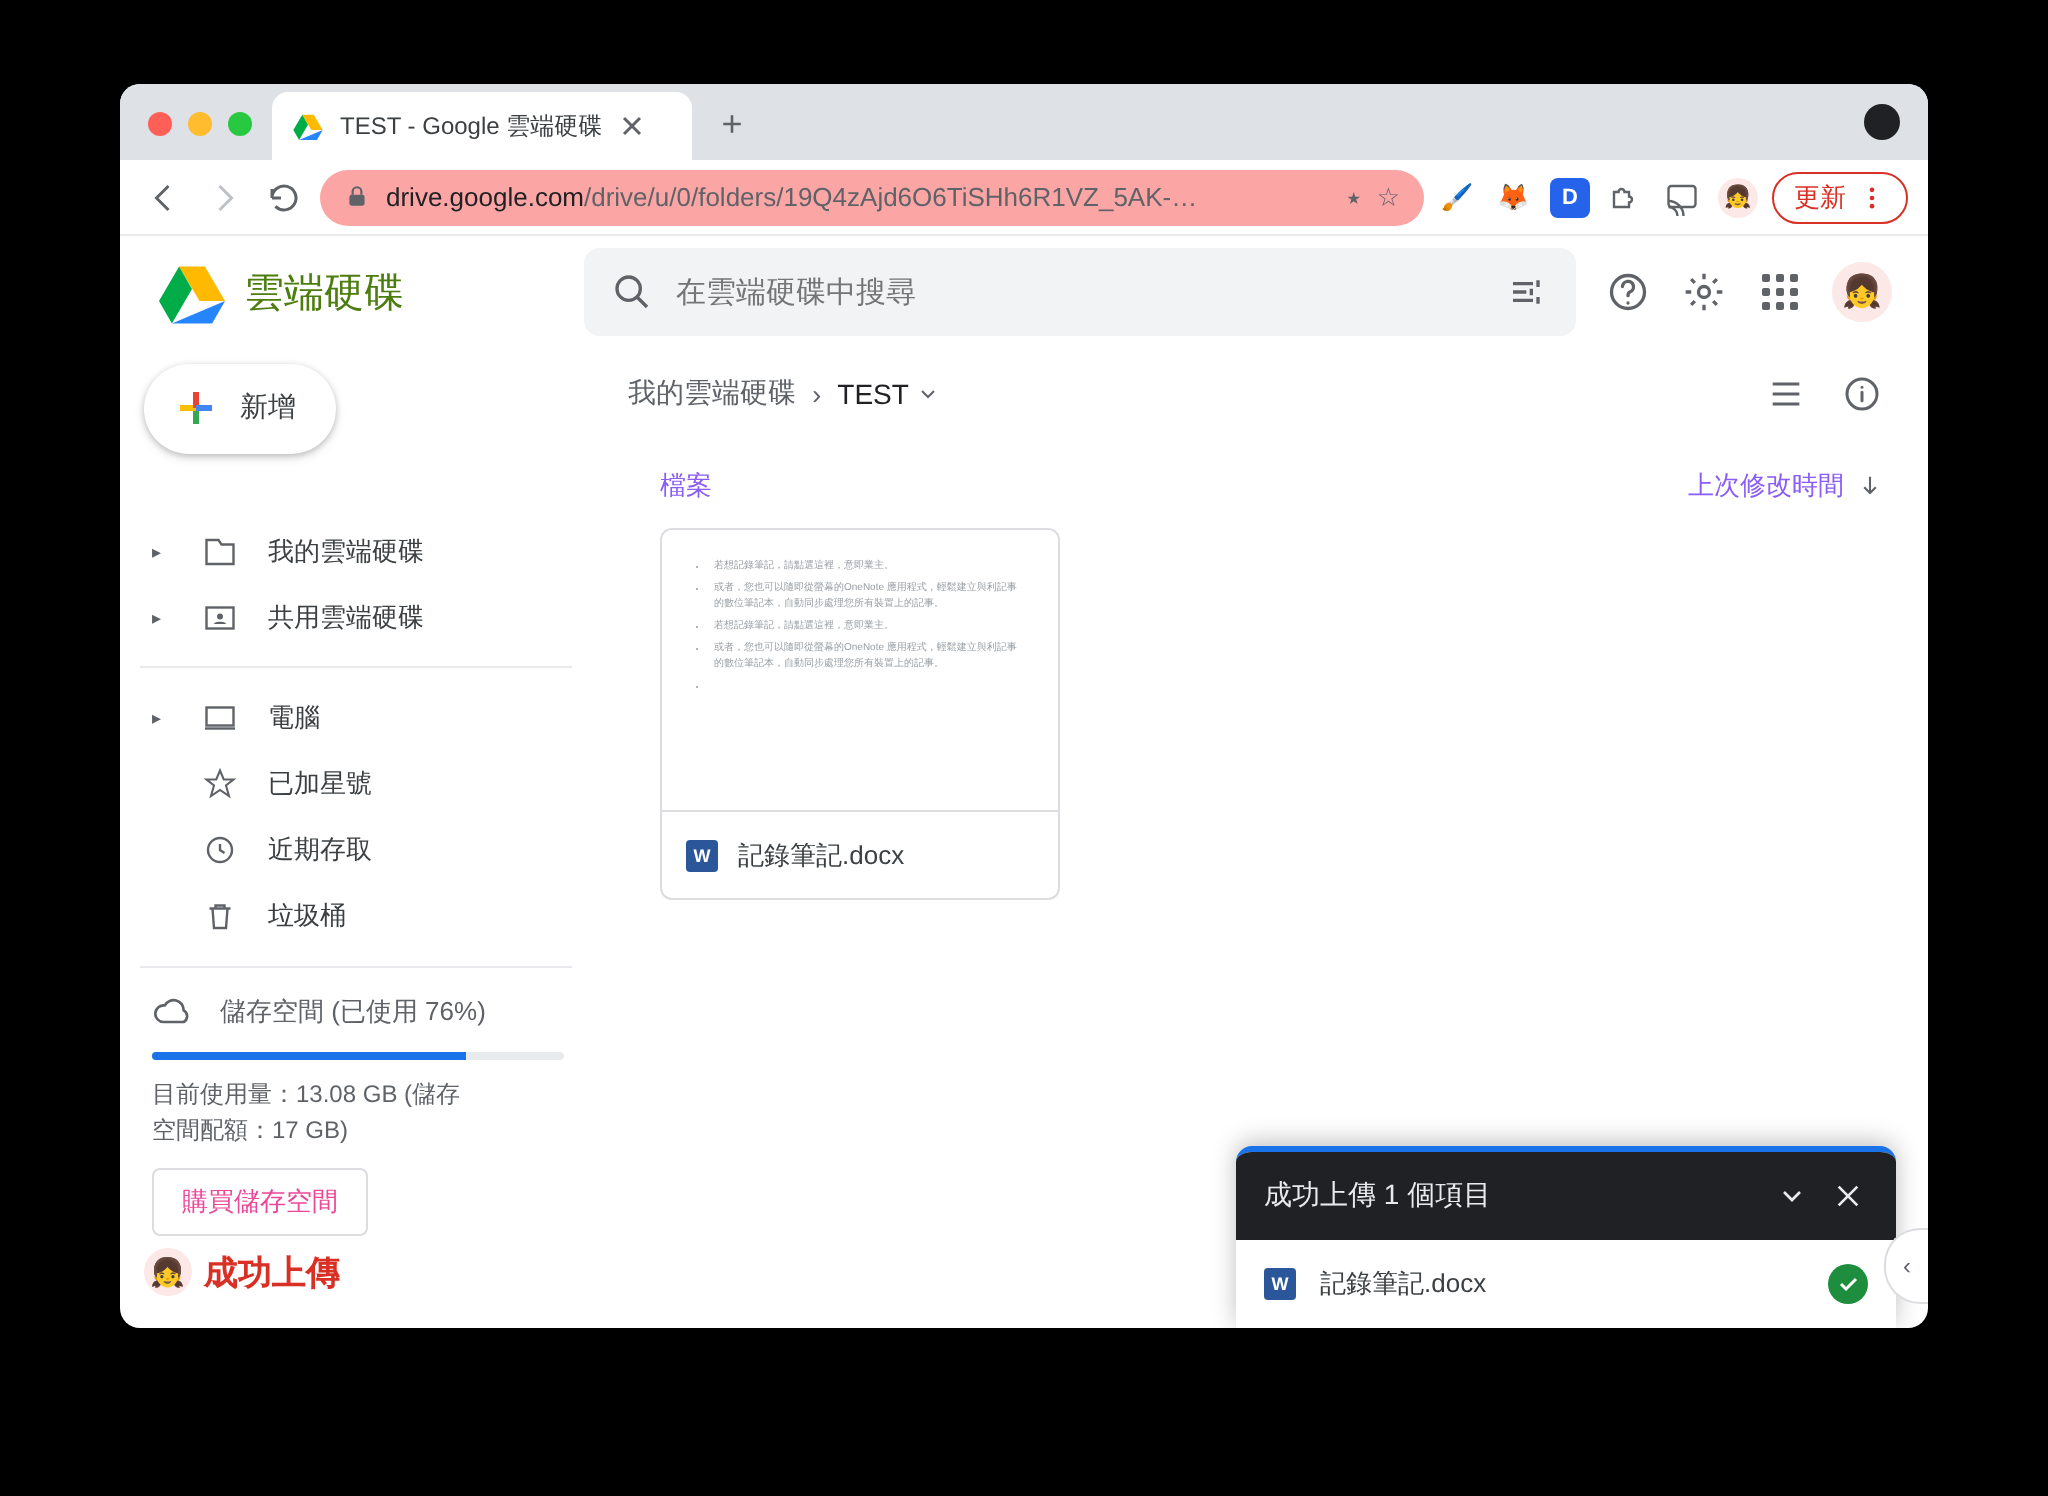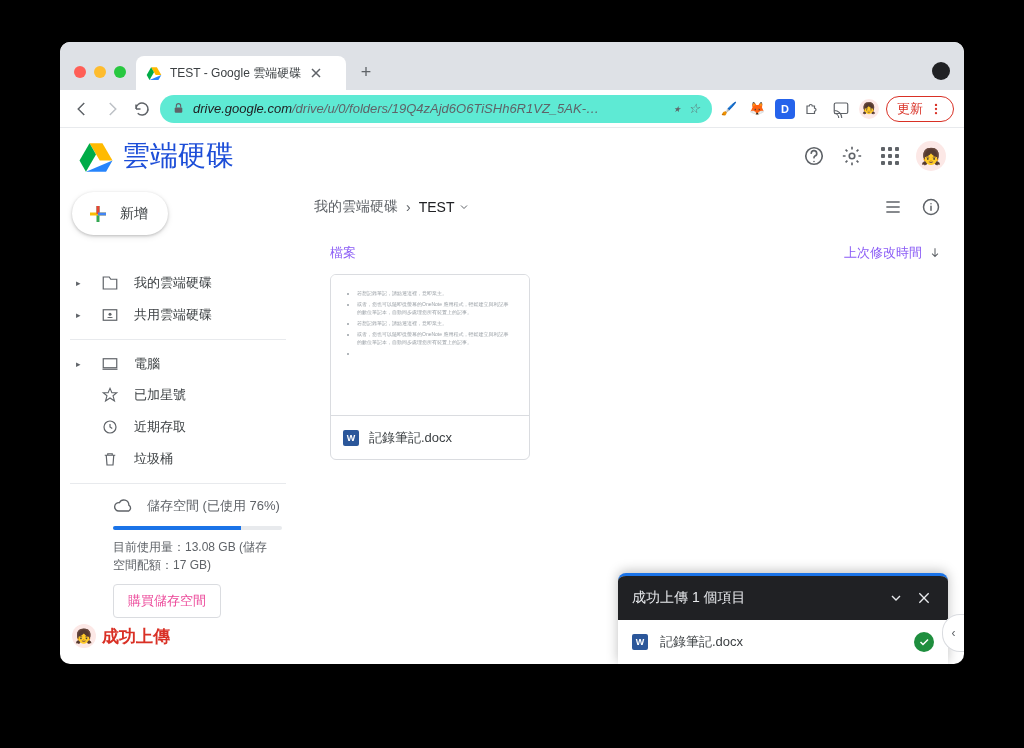--- a/index.html
+++ b/index.html
@@ -1,45 +1,45 @@
 <!DOCTYPE html>
 <html><head>
 <meta charset="utf-8">
 <style>
 * { box-sizing: border-box; margin: 0; padding: 0; }
 body { font-family: -apple-system, "Helvetica Neue", Arial, sans-serif; background: #000; width: 1024px; height: 748px; overflow: hidden; }
 .browser-window { position: absolute; left: 60px; top: 42px; width: 904px; height: 622px; background: #fff; border-radius: 10px; box-shadow: 0 20px 60px rgba(0,0,0,0.5); display: flex; flex-direction: column; overflow: hidden; }
 
-.tabbar { height: 48px; background: #dee1e6; display: flex; align-items: flex-end; padding-left: 8px; position: relative; }
+.tabbar { height: 38px; background: #dee1e6; display: flex; align-items: flex-end; padding-left: 8px; position: relative; }
 .traffic-lights { display: flex; gap: 8px; align-items: center; padding: 0 10px 12px 6px; }
 .tl { width: 12px; height: 12px; border-radius: 50%; }
 .tl.red { background: #ff5f57; } .tl.yellow { background: #febc2e; } .tl.green { background: #28c840; }
 .tab { background: #fff; height: 34px; border-radius: 8px 8px 0 0; display: flex; align-items: center; padding: 0 10px; gap: 8px; min-width: 210px; font-size: 12px; color: #3c4043; }
 .tab .favicon { width: 16px; height: 16px; }
 .tab .close { width: 14px; height: 14px; color: #5f6368; cursor: pointer; }
 .newtab { width: 28px; height: 28px; display: flex; align-items: center; justify-content: center; color: #5f6368; margin: 0 4px 4px 6px; font-size: 18px; cursor: pointer; }
 .tabbar .right { margin-left: auto; padding: 0 14px 10px 0; }
 .chevron-d { width: 18px; height: 18px; border-radius: 50%; background: #202124; cursor: pointer; }
 
 .addrbar { height: 38px; background: #fff; border-bottom: 1px solid #e8eaed; display: flex; align-items: center; padding: 0 10px; gap: 6px; }
 .nav-ico { width: 24px; height: 24px; display: flex; align-items: center; justify-content: center; color: #5f6368; cursor: pointer; }
 .nav-ico.dim { color: #bdc1c6; }
-.urlbox { flex: 1; height: 28px; background: #5eead4; border-radius: 14px; display: flex; align-items: center; padding: 0 12px; gap: 8px; font-size: 13px; color: #202124; font-style: italic; }
+.urlbox { flex: 1; height: 28px; background: #fca5a5; border-radius: 14px; display: flex; align-items: center; padding: 0 12px; gap: 8px; font-size: 13px; color: #202124; }
 .urlbox .lock { color: #5f6368; }
 .url-text { flex: 1; white-space: nowrap; overflow: hidden; text-overflow: ellipsis; }
 .url-host { color: #202124; } .url-path { color: #5f6368; }
 .ext-ico { width: 22px; height: 22px; display: flex; align-items: center; justify-content: center; font-size: 13px; cursor:pointer; }
 .ext-badge { width: 20px; height: 20px; border-radius: 4px; display: flex; align-items: center; justify-content: center; color: #fff; font-size: 11px; font-weight: bold; }
 .update-btn { border: 1.5px solid #d93025; color: #d93025; border-radius: 14px; height: 26px; padding: 0 10px; display: flex; align-items: center; gap: 6px; font-size: 13px; cursor: pointer; }
 .update-btn .dots { width: 14px; color: #d93025; }
 
 .app { flex: 1; display: flex; flex-direction: column; position: relative; overflow: hidden; }
 .app-header { height: 56px; display: flex; align-items: center; padding: 0 18px; gap: 14px; }
 .drive-logo { display: flex; align-items: center; gap: 8px; width: 200px; }
-.logo-text { font-size: 28px; color: #1d4ed8; text-align: right; }
+.logo-text { font-size: 20px; color: #4d7c0f; text-align: right; }
 .searchbox { flex: 1; max-width: 520px; height: 44px; background: #f1f3f4; border-radius: 8px; display: flex; align-items: center; padding: 0 14px; gap: 12px; color: #5f6368; font-size: 15px; }
 .searchbox .sico { color: #5f6368; }
 .searchbox input { border: none; background: transparent; flex: 1; font-size: 15px; outline: none; color: #3c4043; }
 .searchbox .tune { color: #5f6368; cursor: pointer; }
 .hdr-right { margin-left: auto; display: flex; align-items: center; gap: 14px; color: #5f6368; }
 .hdr-ico { width: 24px; height: 24px; display:flex; align-items:center; justify-content:center; cursor:pointer; }
 .apps-grid { display: grid; grid-template-columns: repeat(3,4px); grid-template-rows: repeat(3,4px); gap: 3px; }
 .apps-grid span { background: #5f6368; border-radius: 1px; }
 .avatar { width: 30px; height: 30px; border-radius: 50%; background: #fce8e6; display:flex; align-items:center; justify-content:center; font-size:16px; cursor:pointer; }
 
@@ -47,21 +47,21 @@
 .sidebar { width: 236px; padding: 8px 0 12px 10px; display: flex; flex-direction: column; font-size: 13px; color: #3c4043; }
 .new-btn { display: inline-flex; align-items: center; gap: 10px; height: 46px; padding: 0 20px 0 14px; border-radius: 23px; box-shadow: 0 1px 3px rgba(0,0,0,0.2), 0 2px 6px rgba(0,0,0,0.1); background: #fff; font-size: 14px; color: #3c4043; cursor: pointer; width: fit-content; margin-bottom: 32px; margin-left: 2px; }
 .plus-icon { width: 24px; height: 24px; position: relative; }
 .plus-icon::before, .plus-icon::after { content: ''; position: absolute; }
 .plus-icon svg { width: 24px; height: 24px; }
 .nav-item { display: flex; align-items: center; gap: 14px; height: 34px; padding: 0 14px 0 6px; border-radius: 0 17px 17px 0; cursor: pointer; color: #5f6368; }
 .nav-item .tri { width: 10px; color: #5f6368; font-size: 9px; }
 .nav-item .nico { width: 20px; display:flex; align-items:center; justify-content:center; color:#5f6368; }
 .nav-item .lbl { color: #3c4043; }
 .divider { height: 1px; background: #e8eaed; margin: 8px 10px 8px 0; }
-.storage-block { padding: 4px 14px 0 6px; margin-left: 37px; }
+.storage-block { padding: 4px 14px 0 6px; }
 .storage-head { display: flex; align-items: center; gap: 14px; color: #5f6368; font-size: 13px; margin-bottom: 10px; cursor:pointer; }
 .storage-bar { height: 4px; background: #e8eaed; border-radius: 2px; margin: 0 0 8px 0; overflow: hidden; }
 .storage-bar .fill { height: 100%; background: #1a73e8; width: 76%; }
 .storage-text { font-size: 12px; color: #5f6368; line-height: 1.5; }
 .buy-btn { margin-top: 10px; border: 1px solid #dadce0; color: #ec4899; background: #fff; border-radius: 4px; height: 34px; padding: 0 14px; font-size: 13px; cursor: pointer; }
 .watermark { margin-top: auto; display: flex; align-items: center; gap: 6px; color: #d93025; font-size: 17px; font-weight: bold; padding: 6px 0 4px 2px; }
 .watermark .girl { width:24px; height:24px; border-radius:50%; background:#fce8e6; display:flex; align-items:center; justify-content:center; font-size:14px; }
 
 .main { flex: 1; display: flex; flex-direction: column; position: relative; }
 .toolbar { height: 46px; display: flex; align-items: center; padding: 0 22px 0 18px; gap: 8px; color: #5f6368; font-size: 14px; border-bottom: 0; }
@@ -185,20 +185,34 @@
 
   <div class="app">
     <div class="app-header">
       <div class="drive-logo">
         <svg width="36" height="36" viewBox="0 0 24 24">
             <path d="M7.7 3.5 L16.3 3.5 L23 15 L14.5 15 Z" fill="#ffba00"></path>
             <path d="M1 15 L7.7 3.5 L12 11 L5.3 22.5 Z" fill="#00ac47"></path>
             <path d="M5.3 22.5 L23 15 L18.7 22.5 Z" fill="#2684fc"></path>
           </svg>
         <span class="logo-text">雲端硬碟</span>
+      </div>
+      <div class="searchbox">
+        <span class="sico">
+            <svg width="20" height="20" viewBox="0 0 24 24">
+              <circle cx="10" cy="10" r="7" stroke="#5f6368" stroke-width="2" fill="none"></circle>
+              <path d="M15 15 L21 21" stroke="#5f6368" stroke-width="2"></path>
+            </svg>
+          </span>
+        <input placeholder="在雲端硬碟中搜尋" style="">
+        <span class="tune">
+            <svg width="20" height="20" viewBox="0 0 24 24">
+              <path d="M3 7h12M3 12h8M3 17h12 M18 5v4 M14 10v4 M18 15v4" stroke="#5f6368" stroke-width="2"></path>
+            </svg>
+          </span>
       </div>
       <div class="hdr-right">
         <div class="hdr-ico">
             <svg width="22" height="22" viewBox="0 0 24 24">
               <circle cx="12" cy="12" r="9" stroke="#5f6368" stroke-width="1.8" fill="none"></circle>
               <path d="M9 9a3 3 0 1 1 4 3c-1 .5-1 1-1 2M12 18h0" stroke="#5f6368" stroke-width="1.8" fill="none" stroke-linecap="round"></path>
             </svg>
           </div>
         <div class="hdr-ico">
             <svg width="22" height="22" viewBox="0 0 24 24">

